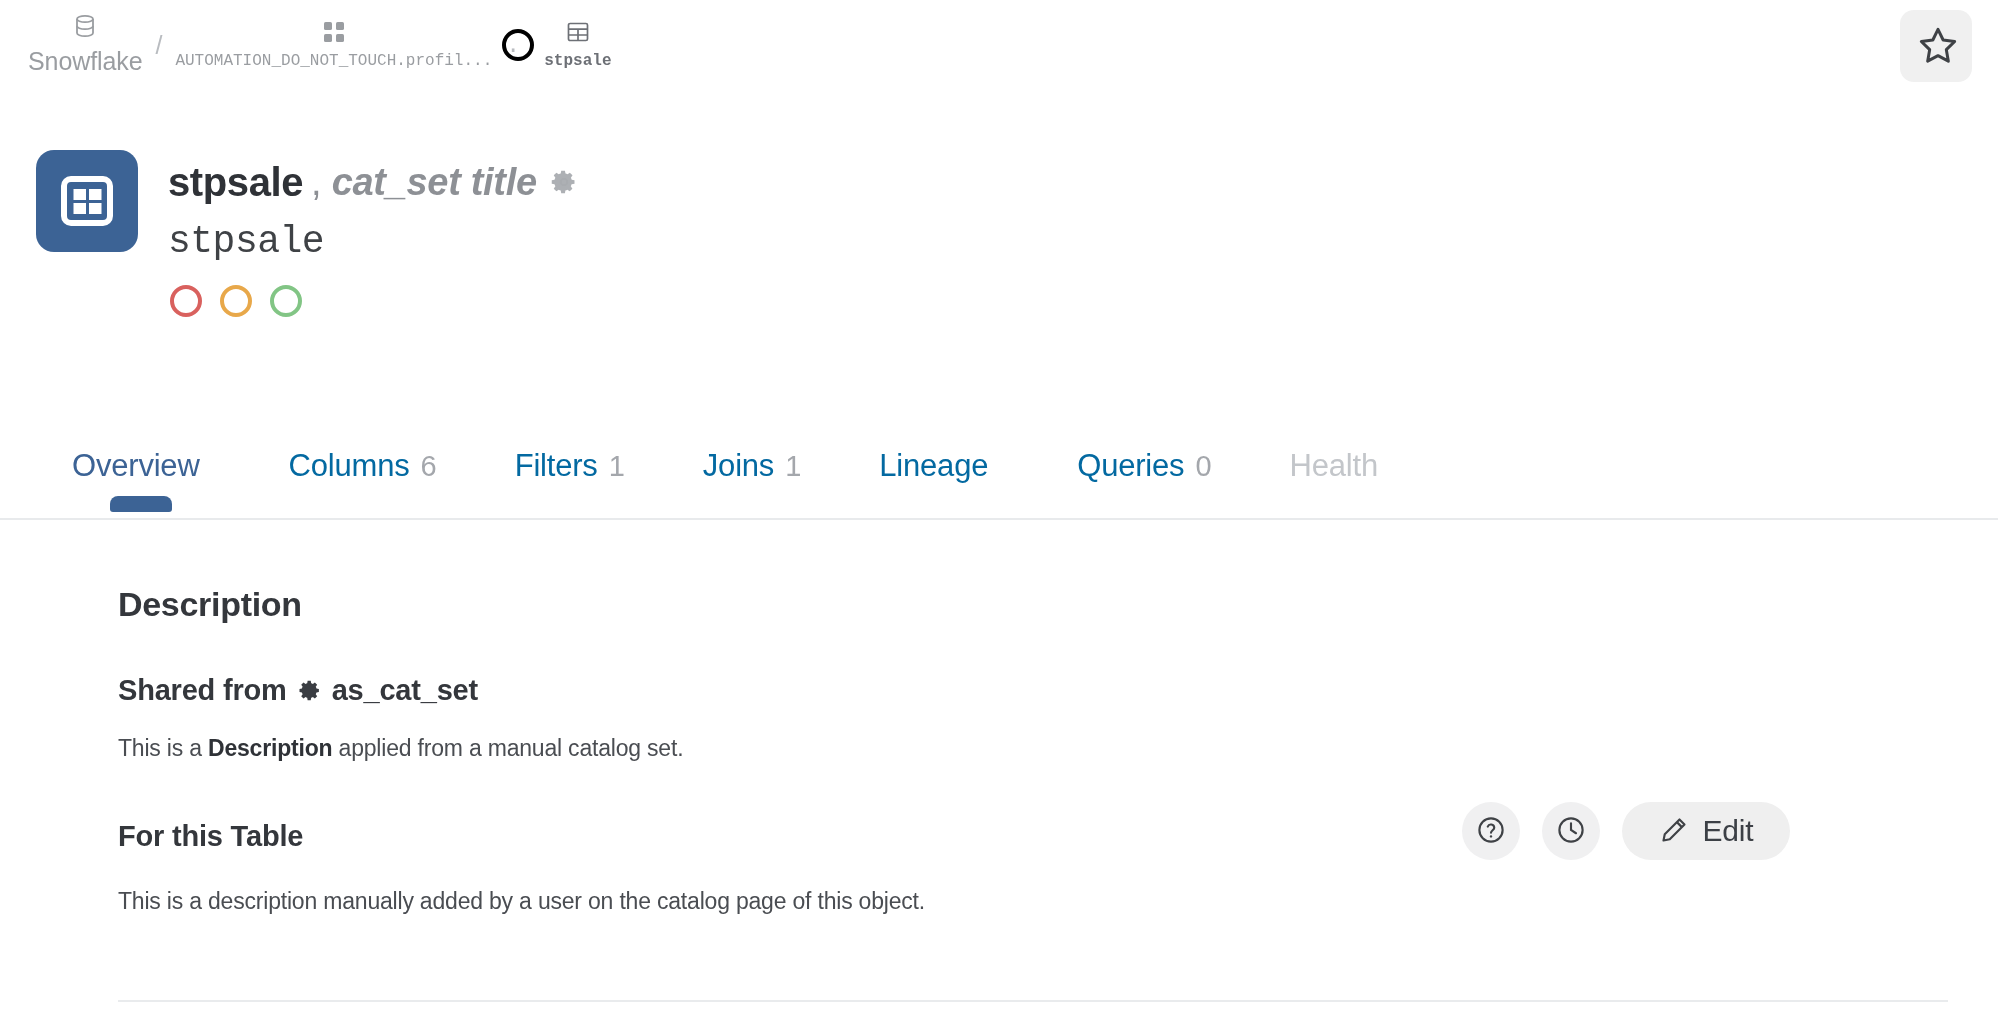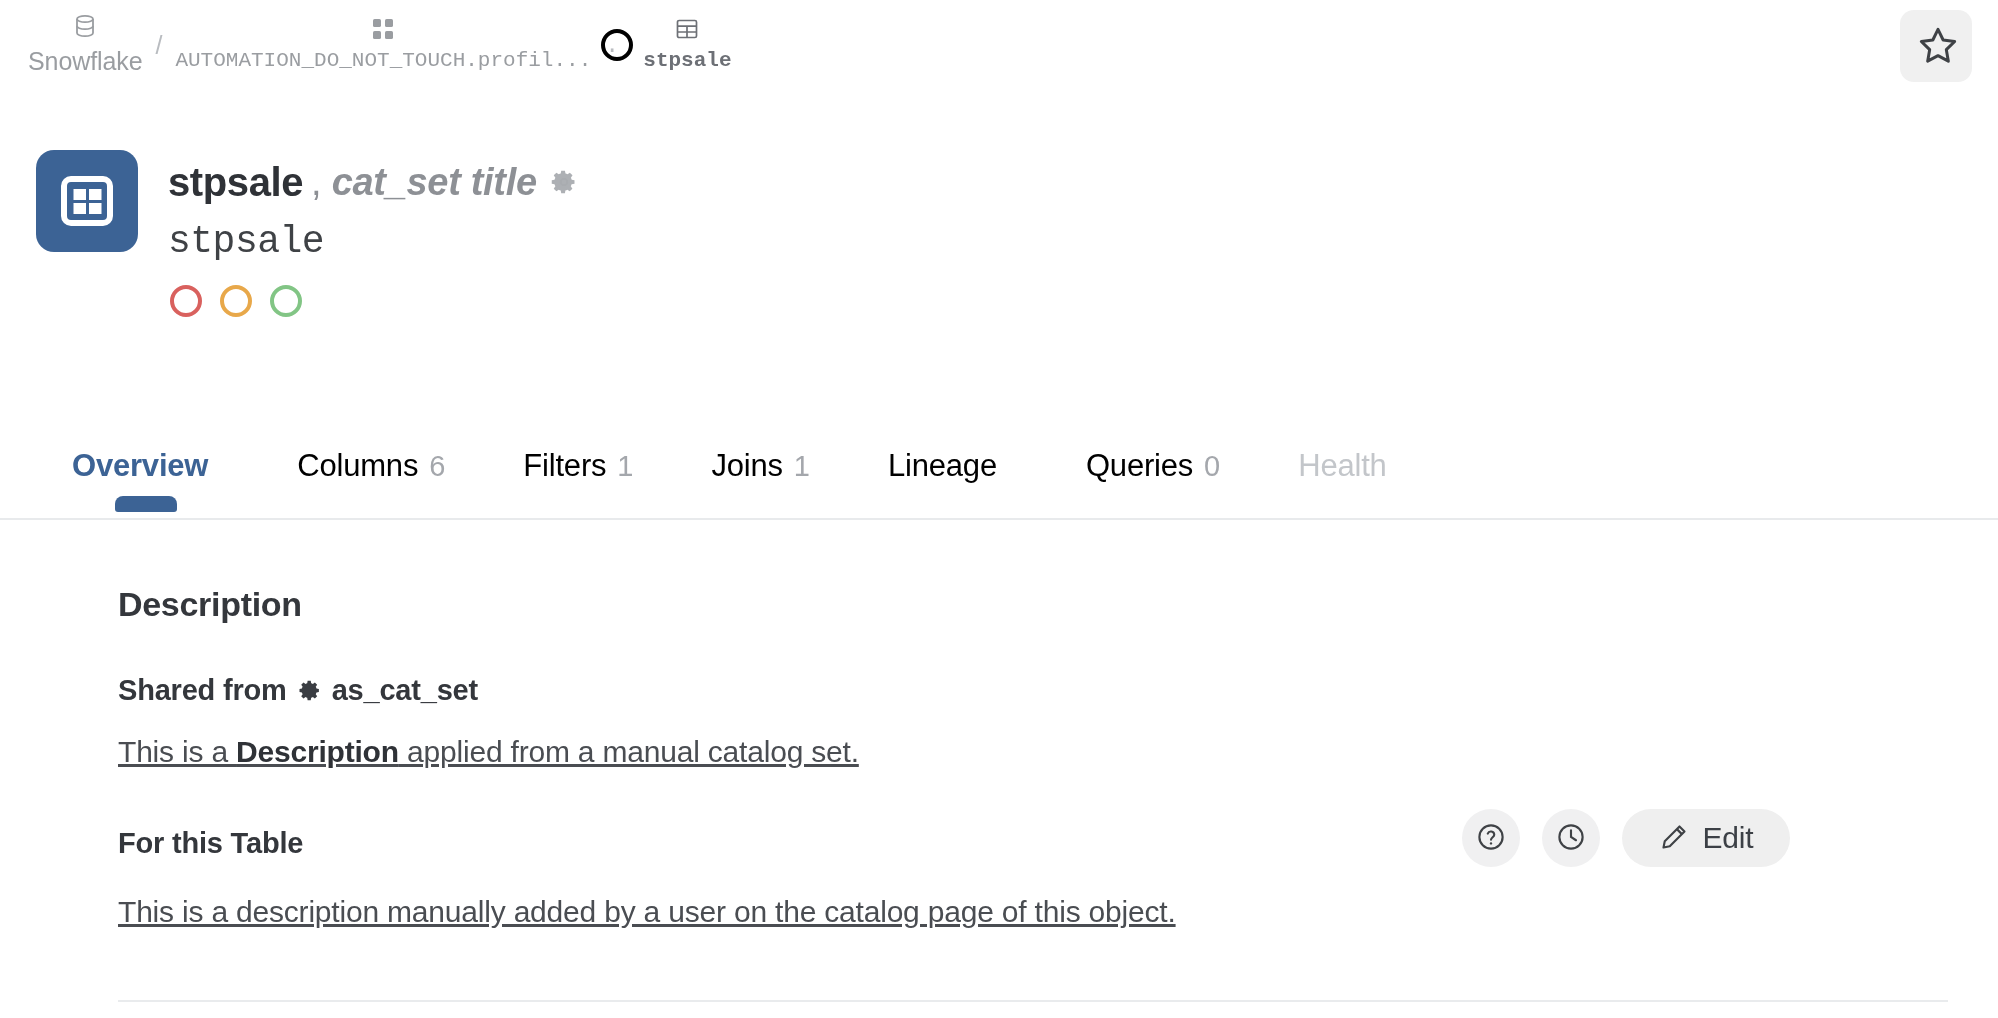--- a/index.html
+++ b/index.html
@@ -22,21 +22,21 @@
   }
   .bc-item { display: flex; align-items: center; gap: 9px; flex-direction: column; }
   .bc-text {
     font-size: 25px;
     color: #9a9da1;
     letter-spacing: -0.1px;
     white-space: nowrap;
   }
   .bc-text.mono {
     font-family: "Liberation Mono", "DejaVu Sans Mono", monospace;
-    font-size: 21px;
+    font-size: 16px;
     letter-spacing: 0px;
   }
   .bc-text.mono.strong {
     color: #6d7076;
     font-weight: 700;
   }
   .bc-sep {
     font-size: 25px; color: #b9bcc0; padding: 0 3px;
   }
   .bc-sep.dot { font-size: 23px; font-family: "Liberation Mono", monospace; padding: 0; }
@@ -104,23 +104,23 @@
     padding-left: 72px;
   }
   .tab {
     position: relative;
     display: flex; align-items: baseline; gap: 11px;
     padding: 18px 0 0 0;
     margin-right: 78px;
     cursor: pointer;
     white-space: nowrap;
   }
-  .tab .lbl { font-size: 31px; color: #000000; letter-spacing: -0.2px; }
+  .tab .lbl { font-size: 31px; color: #0369a1; letter-spacing: -0.2px; }
   .tab .cnt { font-size: 29px; color: #a4a7ac; }
-  .tab.active .lbl { color: #3c6395; font-weight: 700; }
+  .tab.active .lbl { color: #3c6395; font-weight: 400; }
   .tab.disabled .lbl { color: #c3c6ca; }
   .tab.active .bar {
     position: absolute;
     left: 50%; transform: translateX(-50%);
     bottom: -28px;
     width: 62px; height: 16px;
     border-radius: 8px 8px 3px 3px;
     background: #3c6395;
   }
 
@@ -132,23 +132,22 @@
     letter-spacing: -0.3px;
   }
   .sub-head {
     margin: 50px 0 0 118px;
     font-size: 29px; font-weight: 700; color: #34373c;
     display: flex; align-items: center; gap: 10px;
     letter-spacing: -0.2px;
   }
   .para {
     margin: 28px 0 0 118px;
-    font-size: 30px; color: #4a4d52;
+    font-size: 23px; color: #4a4d52;
     letter-spacing: -0.2px;
-    text-decoration: underline;
   }
   .para b { color: #2f3237; font-weight: 700; }
   .row-between {
     position: relative;
     display: flex; align-items: center; justify-content: space-between;
     padding-right: 56px;
     gap: 21px;
   }
   .actions { display: flex; align-items: center; gap: 22px; margin-top: 40px; }
   .icon-btn {

